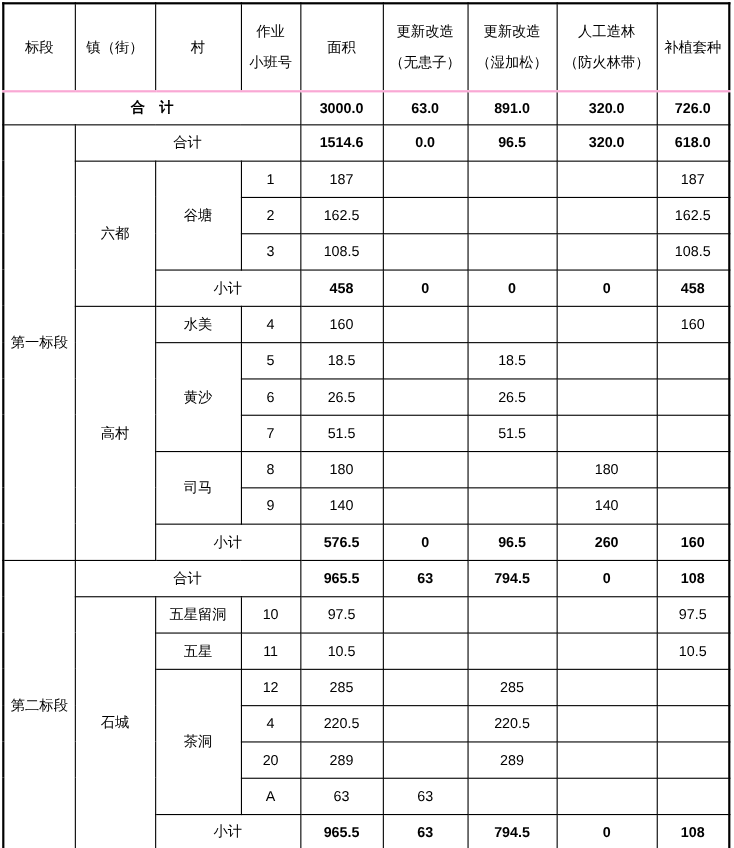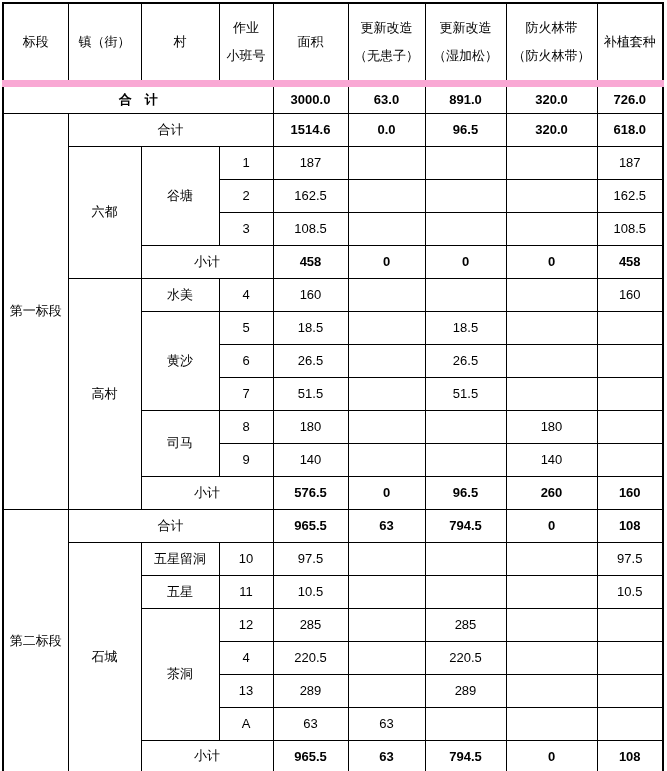--- a/index.html
+++ b/index.html
@@ -15,21 +15,21 @@
     text-align: center;
     vertical-align: middle;
     padding: 0;
     color: #000;
     font-family: "Liberation Sans", sans-serif;
     font-size: 13px;
     overflow: hidden;
     white-space: nowrap;
   }
   tr.hdr { height: 80px; }
-  tr.hdr td { border-bottom: 7px solid #f9a8d4; }
+  tr.hdr td { border-bottom: 2px solid #f9a8d4; }
   tr.grand { height: 30px; }
   tr.r { height: 33px; }
   .hline { display:block; line-height: 28px; }
   .num { font-family: "Liberation Mono", monospace; font-size: 13px; }
   .b { font-weight: bold; }
 </style>
 </head>
 <body>
 
 <div class="wrap">
@@ -66,21 +66,21 @@
           </td>
     <td>
       <span class="hline">更新改造</span>
       <span class="hline">（无患子）</span>
     </td>
     <td>
       <span class="hline">更新改造</span>
       <span class="hline">（湿加松）</span>
     </td>
     <td>
-      <span class="hline">防火林带</span>
+      <span class="hline">人工造林</span>
       <span class="hline">（防火林带）</span>
     </td>
     <td>
             <span class="hline">补植套种</span>
           </td>
   </tr>
 
   <tr class="grand">
     <td colspan="4" class="b">合　计</td>
     <td class="num b">3000.0</td>
@@ -249,21 +249,21 @@
   <tr class="r">
     <td class="num">4</td>
     <td class="num">220.5</td>
     <td class="num"></td>
     <td class="num">220.5</td>
     <td class="num"></td>
     <td class="num"></td>
   </tr>
 
   <tr class="r">
-    <td class="num">13</td>
+    <td class="num">20</td>
     <td class="num">289</td>
     <td class="num"></td>
     <td class="num">289</td>
     <td class="num"></td>
     <td class="num"></td>
   </tr>
 
   <tr class="r">
     <td class="num">A</td>
     <td class="num">63</td>

